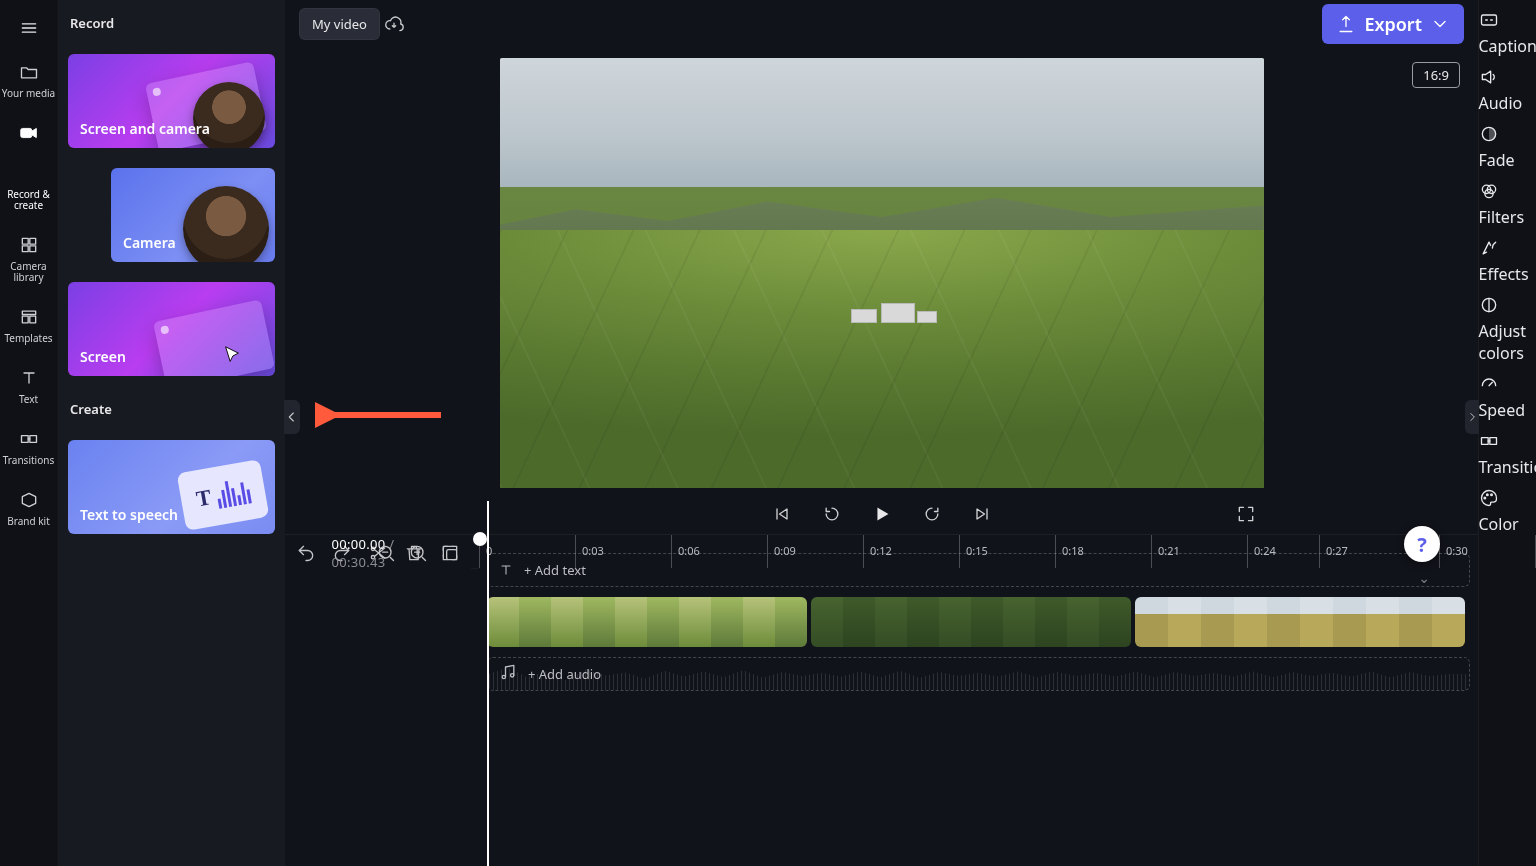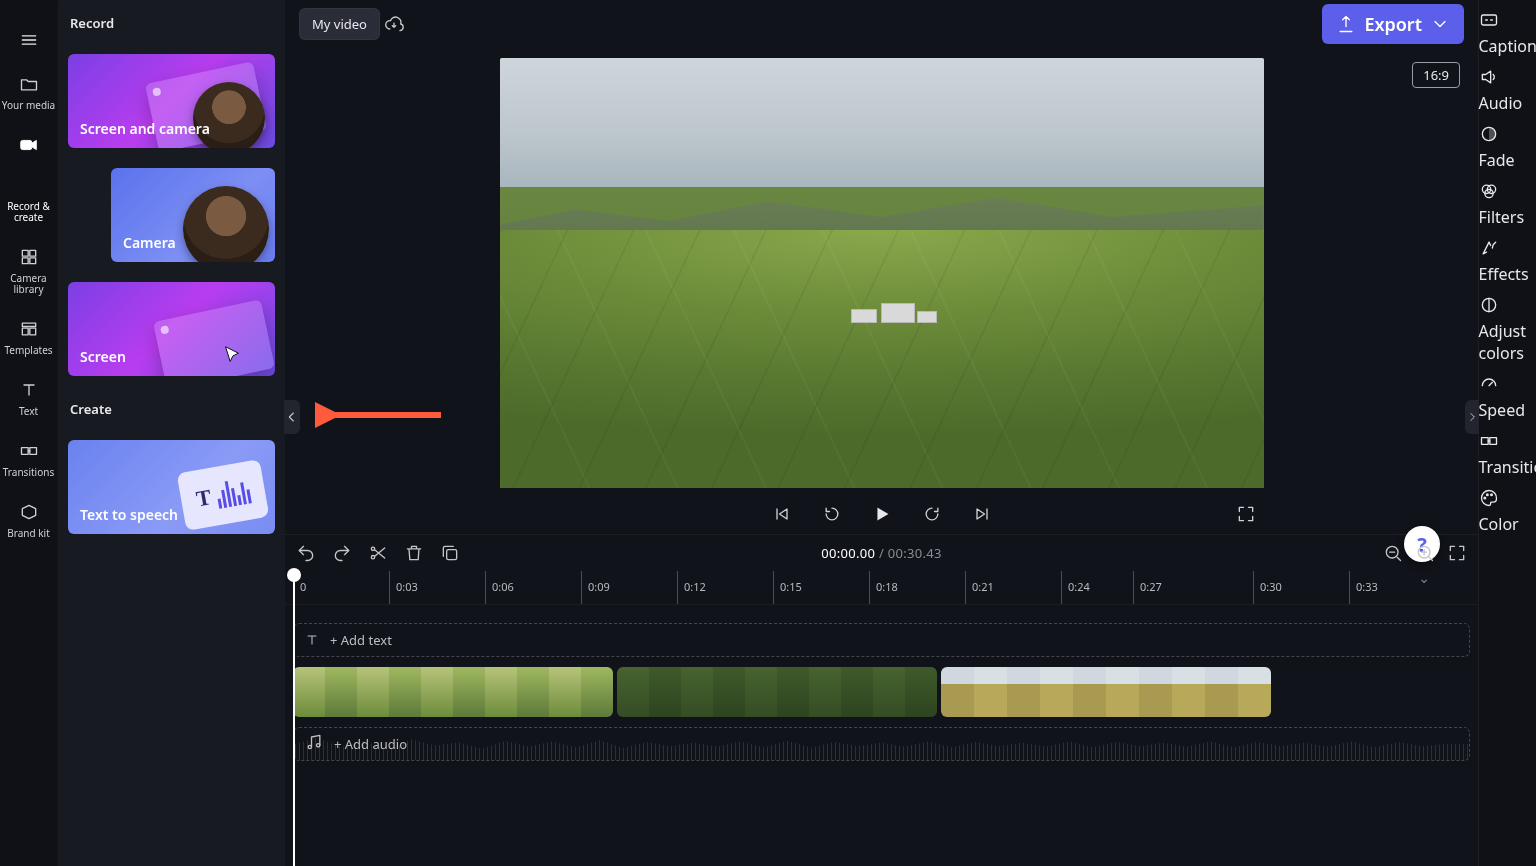--- a/index.html
+++ b/index.html
@@ -3,21 +3,21 @@
 <meta charset="utf-8">
 <style>
   * { box-sizing: border-box; margin: 0; padding: 0; font-family: "Segoe UI", system-ui, -apple-system, sans-serif; }
   html, body { width: 1536px; height: 866px; background: #0f1117; color: #e8e8ea; overflow: hidden; }
 
   .app { display: flex; width: 100%; height: 100%; }
 
   
   .rail {
     width: 58px; min-width: 58px; background: #0f1117; display: flex; flex-direction: column; align-items: center;
-    padding-top: 10px; gap: 8px; border-right: 1px solid rgba(255,255,255,0.02); margin-top: 12px;
+    padding-top: 10px; gap: 8px; border-right: 1px solid rgba(255,255,255,0.02);
   }
   .rail .hamburger { width: 40px; height: 36px; display: flex; align-items: center; justify-content: center; cursor: pointer; }
   .rail .rail-item {
     width: 58px; padding: 6px 0 8px; display: flex; flex-direction: column; align-items: center; gap: 4px;
     cursor: pointer; color: #cfd0d3; font-size: 10px; line-height: 1.1; text-align: center;
   }
   .rail .rail-item.active { color: #ffffff; gap: 44px; }
   .rail .rail-item .ic { width: 24px; height: 24px; display:flex; align-items:center; justify-content:center;}
   .rail .rail-item.active .ic { color:#fff;}
   .rail svg { stroke: currentColor; }
@@ -132,21 +132,21 @@
   .collapse-handle {
     position:absolute; left:-1px; top:400px; width:16px; height:34px; background:#23252e;
     border-radius:0 6px 6px 0; display:flex; align-items:center; justify-content:center; color:#c8c9cc; cursor:pointer;
     z-index:5;
   }
 
   
   .annot-arrow { position:absolute; left:30px; top:393px; z-index:6; pointer-events:none;}
 
   
-  .timeline-wrap { flex:1; border-top:1px solid rgba(255,255,255,0.05); display:flex; flex-direction:column; position:relative;}
+  .timeline-wrap { flex:1; border-top:1px solid rgba(255,255,255,0.05); display:flex; flex-direction:row; position:relative;}
   .tl-toolbar { height:36px; display:flex; align-items:center; padding:0 10px; gap:14px; position:relative;}
   .tl-toolbar .tbtn { width:22px; height:22px; color:#c4c5c9; display:flex; align-items:center; justify-content:center; cursor:pointer;}
   .tl-time { position:absolute; left:50%; transform:translateX(-50%); font-size:13px; letter-spacing:.3px;}
   .tl-time .cur{ color:#fff; } .tl-time .dur{ color:#8b8c92; }
   .tl-zoom { position:absolute; right:10px; display:flex; gap:10px;}
   .tl-zoom .tbtn{cursor:pointer;}
 
   .ruler { height:34px; position:relative; padding-left:8px; border-bottom:1px solid rgba(255,255,255,.04);}
   .ruler .tick { position:absolute; top:0; height:100%; border-left:1px solid rgba(255,255,255,0.25);}
   .ruler .tick span { position:absolute; top:8px; left:6px; font-size:11px; color:#b9bac0;}

